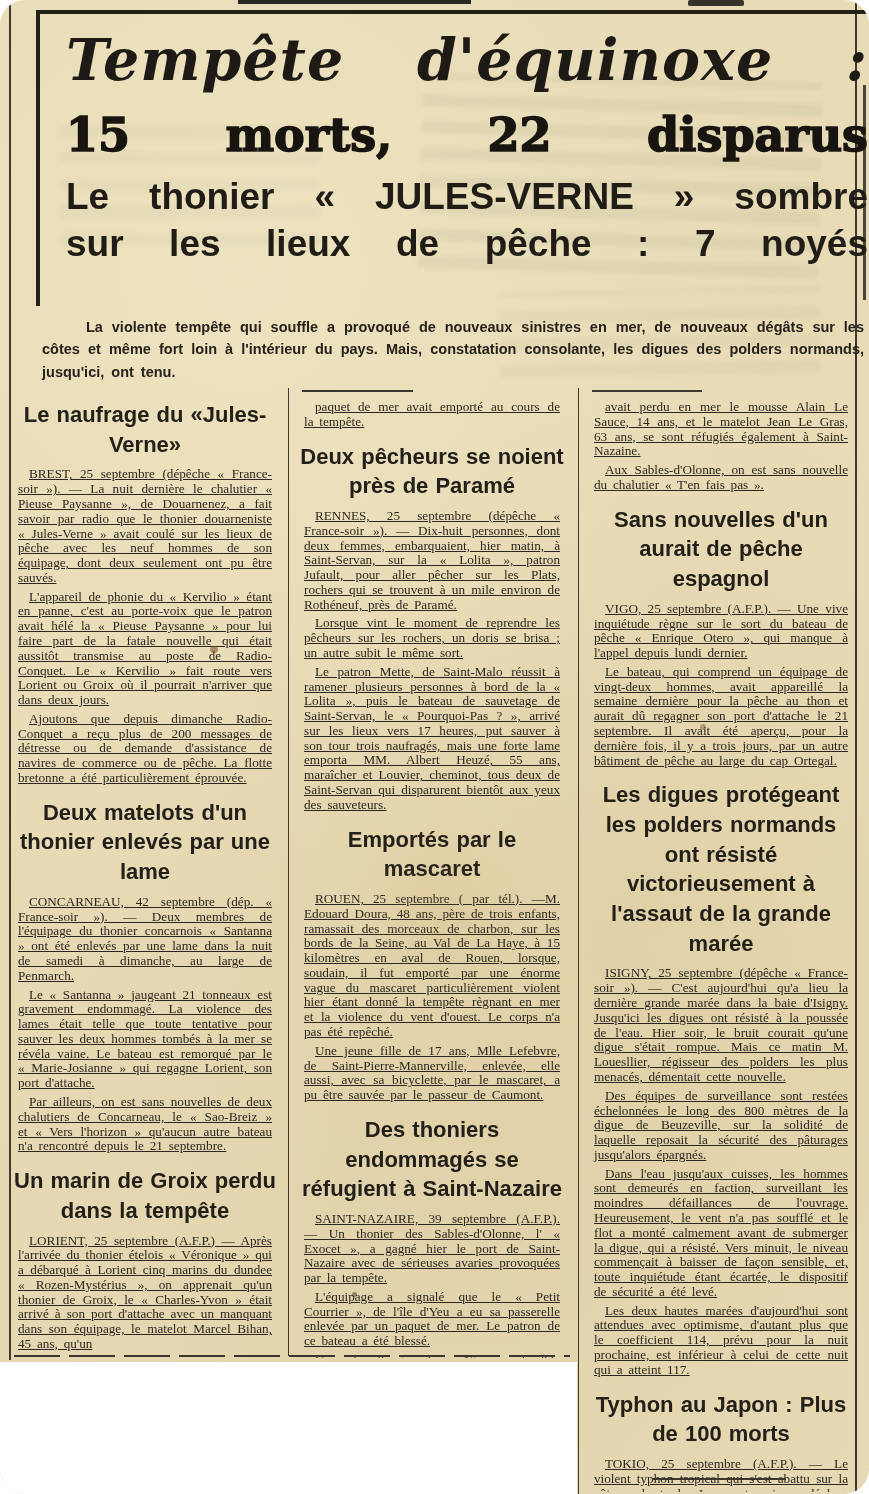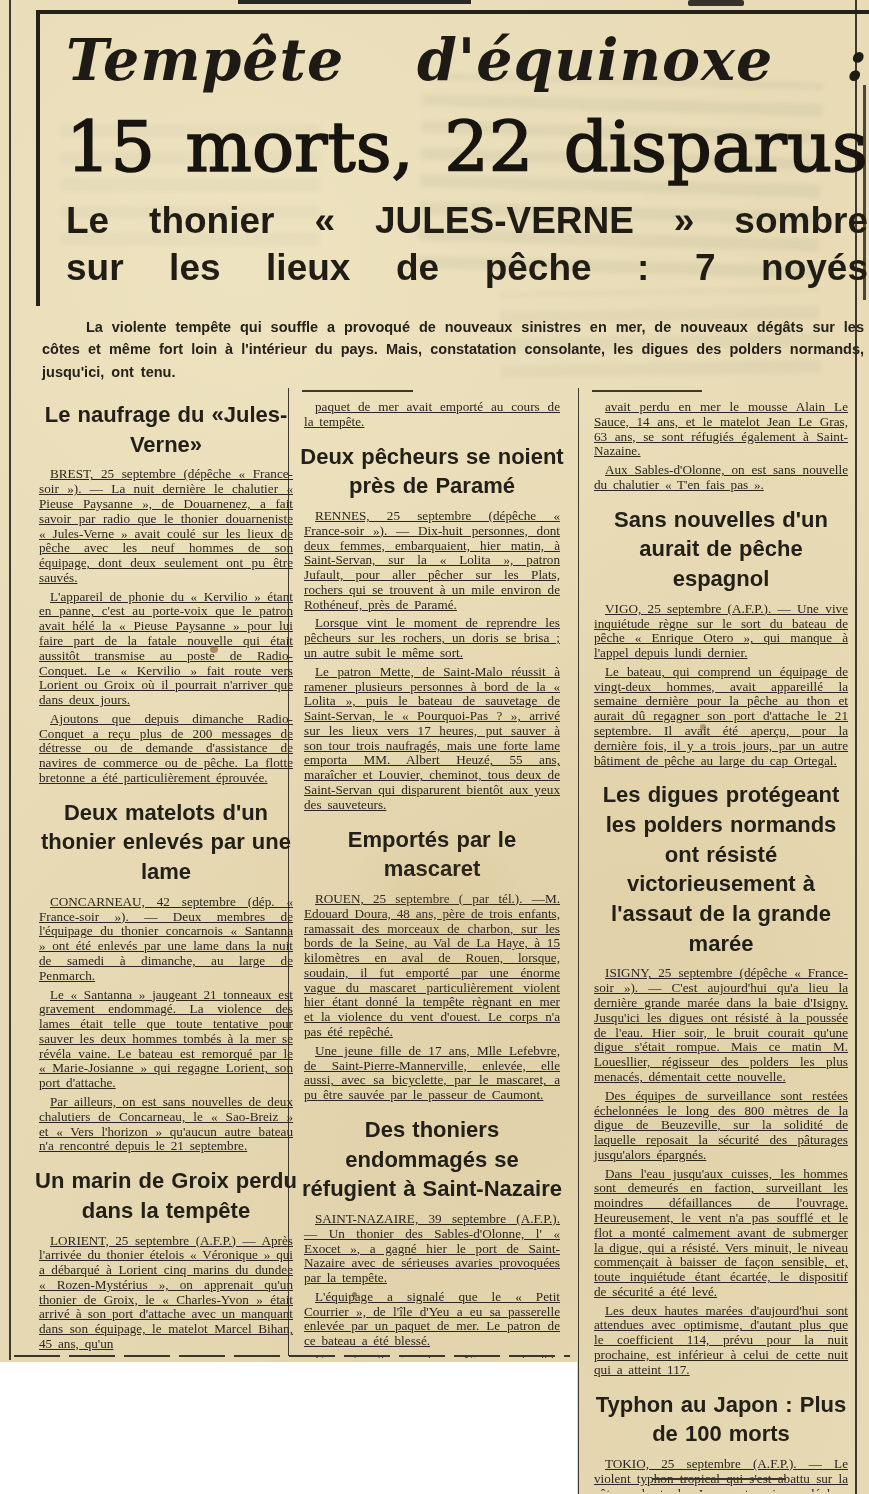--- a/index.html
+++ b/index.html
@@ -2,41 +2,41 @@
 <html lang="fr"><head>
 <meta charset="utf-8">
 <style>
   html,body{margin:0;padding:0;background:#ffffff;}
   .page{position:relative;width:869px;height:1494px;overflow:hidden;
     background:
       radial-gradient(circle at 28% 18%, rgba(255,248,220,.25), transparent 40%),
       radial-gradient(circle at 75% 60%, rgba(190,160,95,.12), transparent 45%),
       radial-gradient(circle at 50% 85%, rgba(170,140,80,.10), transparent 50%),
       #e8dbb6;
-    font-family:"Liberation Serif", serif; color:#2a2620;}
+    font-family:"Liberation Serif", serif; color:#2a2620;border-radius:25px;}
   
   .vrule{position:absolute;background:#3e3a32;}
   .headline-box{position:absolute;left:36px;top:10px;width:802px;height:292px;
     border-top:4px solid #24211b;border-left:4px solid #24211b;border-right:4px solid #24211b;
     padding:0 26px;box-sizing:content-box;}
   .title1{margin-top:16px;font-family:"DejaVu Serif",serif;font-style:italic;font-weight:700;
     font-size:57px;line-height:1.05;color:#1e1b16;text-align:justify;text-align-last:justify;
     letter-spacing:1px;}
-  .title2{margin-top:22px;font-family:"DejaVu Serif",serif;font-weight:400;font-size:70px;
+  .title2{margin-top:22px;font-family:"DejaVu Serif",serif;font-weight:700;font-size:46px;
     line-height:1;color:#181510;text-align:justify;text-align-last:justify;letter-spacing:0;
     -webkit-text-stroke:1.6px #181510;}
   .subtitle{margin-top:16px;font-family:"Liberation Sans",sans-serif;font-weight:700;
     font-size:37px;line-height:45px;color:#201d17;text-align:justify;text-align-last:justify;}
   .subtitle + .subtitle{margin-top:2px;}
   .lead{position:absolute;left:42px;top:316px;width:822px;margin:0;
     font-family:"Liberation Sans",sans-serif;font-weight:700;font-size:14.5px;line-height:1.55;
     text-align:justify;color:#26221b;text-indent:44px;word-spacing:3px;}
   
   .col{position:absolute;top:388px;overflow:hidden;}
-  .col-1{left:35px;width:262px;height:970px;}
+  .col-1{left:14px;width:262px;height:970px;}
   .col-2{left:300px;width:264px;height:970px;}
   .col-3{left:590px;width:262px;height:1104px;}
   .body-para{margin:4px;font-size:13.2px;line-height:1.12;text-align:justify;
     text-indent:11px;word-spacing:2.5px;color:#2b2720;text-decoration:underline;}
   .sec-heading{margin:12px 0 8px;font-family:"Liberation Sans",sans-serif;font-weight:700;
     font-size:22px;line-height:1.35;text-align:center;color:#23201a;word-spacing:1px;}
   .cont-rule{height:2px;background:#3c382f;width:42%;margin:2px 0 8px 2px;}
   
   .white-cutout{position:absolute;left:0;top:1362px;width:577px;height:132px;background:#ffffff;}
   .dash-rule{position:absolute;left:14px;top:1355px;width:556px;height:2px;

